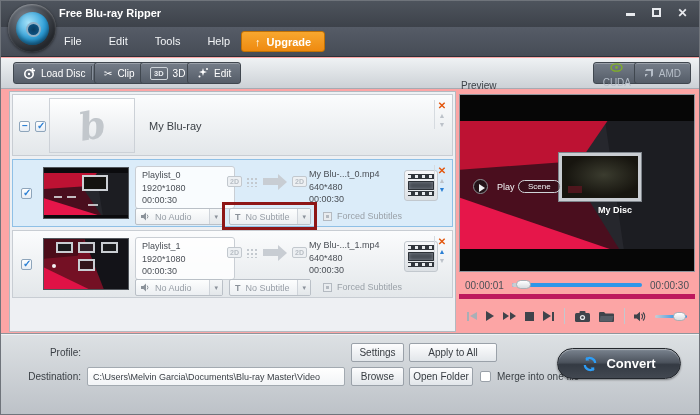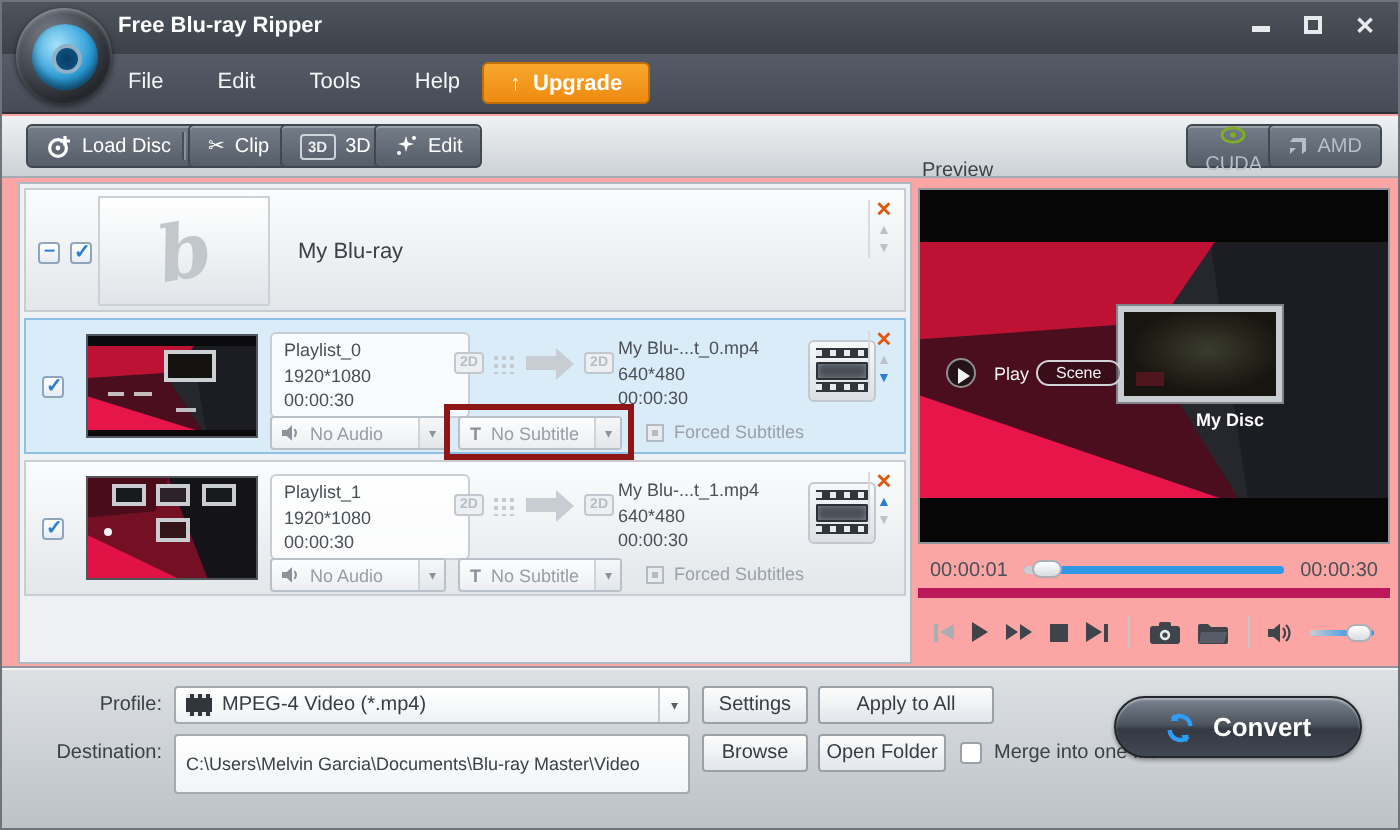--- a/index.html
+++ b/index.html
@@ -154,21 +154,21 @@
   .flabel { position:absolute; width:76px; left:4px; font-size:10px; color:#3b4046; text-align:right; }
   .field { position:absolute; left:86px; width:258px; height:19px; background:linear-gradient(#ffffff,#eff2f4);
           border:1px solid #a3aab1; border-radius:2px; display:flex; align-items:center; gap:5px; padding:0 0 0 5px; font-size:10px; color:#373c42; }
   .field .lbl { flex:1; }
   .field .caret-box { border-left:1px solid #c3c9cf; padding:0 5px; font-size:7px; color:#5b6168; align-self:stretch; display:flex; align-items:center; }
   .minifilm { width:13px; height:11px; background:#31363c; border-radius:1px;
           background-image:repeating-linear-gradient(90deg,#e9ecef 0 2px,#31363c 2px 4px),repeating-linear-gradient(90deg,#e9ecef 0 2px,#31363c 2px 4px);
           background-size:13px 2px,13px 2px; background-position:0 0,0 9px; background-repeat:no-repeat; }
   .btn { position:absolute; height:19px; background:linear-gradient(#fdfdfe,#e2e6ea); border:1px solid #9aa1a9; border-radius:2px;
           font-size:10px; color:#373c42; display:flex; align-items:center; justify-content:center; cursor:default; }
-  .dest-input { position:absolute; left:86px; top:33px; width:258px; height:30px; border:1px solid #a3aab1; border-radius:2px;
+  .dest-input { position:absolute; left:86px; top:33px; width:258px; height:19px; border:1px solid #a3aab1; border-radius:2px;
           background:linear-gradient(#ffffff,#f2f4f6); font-size:9px; color:#3b4046; padding:0 5px; }
   .merge { position:absolute; left:479px; top:37px; display:flex; align-items:center; gap:6px; font-size:10px; color:#3b4046; }
   .mcb { width:11px; height:11px; background:#ffffff; border:1px solid #9aa1a9; border-radius:2px; }
   .convert { position:absolute; left:556px; top:14px; width:124px; height:31px; border-radius:16px;
           background:linear-gradient(#7b8490 0%, #4c535d 46%, #343a43 54%, #424851 100%);
           border:1px solid #23272d; box-shadow:0 1px 2px rgba(0,0,0,.4), inset 0 1px 1px rgba(255,255,255,.4);
           color:#fff; display:flex; align-items:center; justify-content:center; gap:8px; font-size:13px; font-weight:bold; cursor:default; }
 </style>
 </head>
 <body>
@@ -457,25 +457,20 @@
           </svg>
       </span>
       <span class="vtrack">
           <span class="vhandle"></span>
         </span>
     </div>
   </div>
 
   <div class="bottombar">
     <span class="flabel" style="top:13px;">Profile:</span>
-    <div class="field" style="top:9px;">
-      <span class="minifilm"></span>
-      <span class="lbl">MPEG-4 Video (*.mp4)</span>
-      <span class="caret-box">▾</span>
-    </div>
     <div class="btn" style="left:350px; top:9px; width:53px;">
       <span>Settings</span>
     </div>
     <div class="btn" style="left:408px; top:9px; width:88px;">
       <span>Apply to All</span>
     </div>
 
     <span class="flabel" style="top:37px;">Destination:</span>
     <input class="dest-input" value="C:\Users\Melvin Garcia\Documents\Blu-ray Master\Video" style="">
     <div class="btn" style="left:350px; top:33px; width:53px;">

